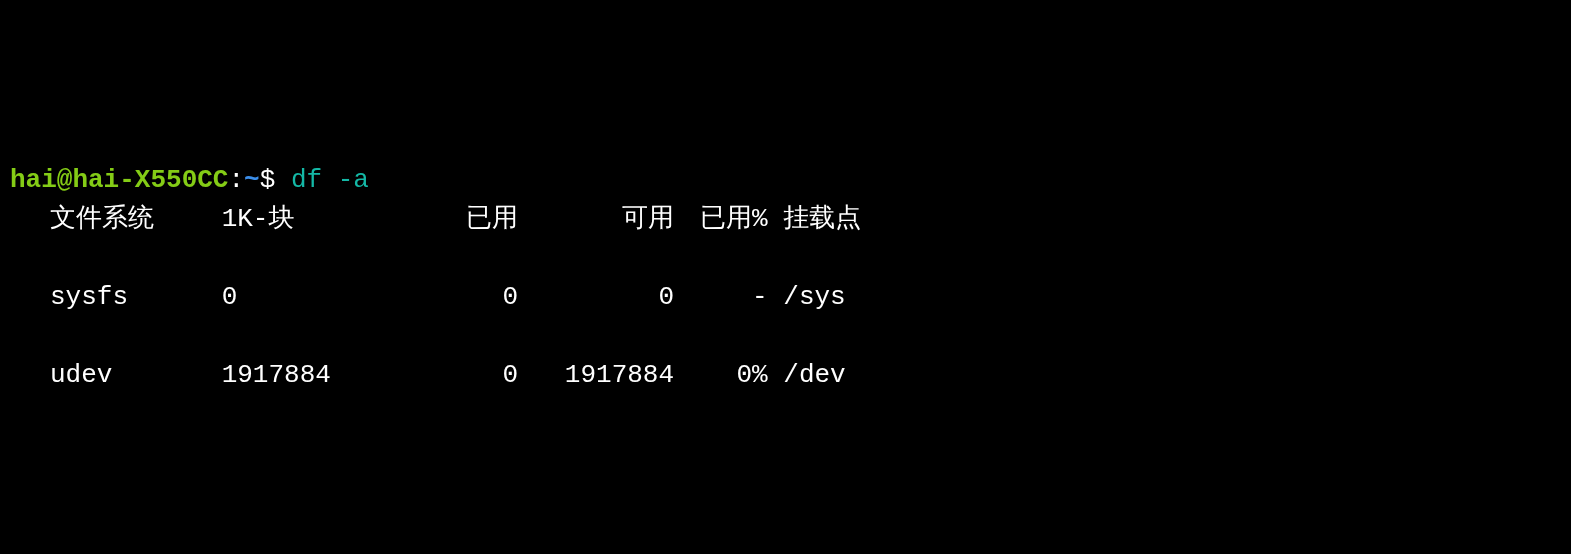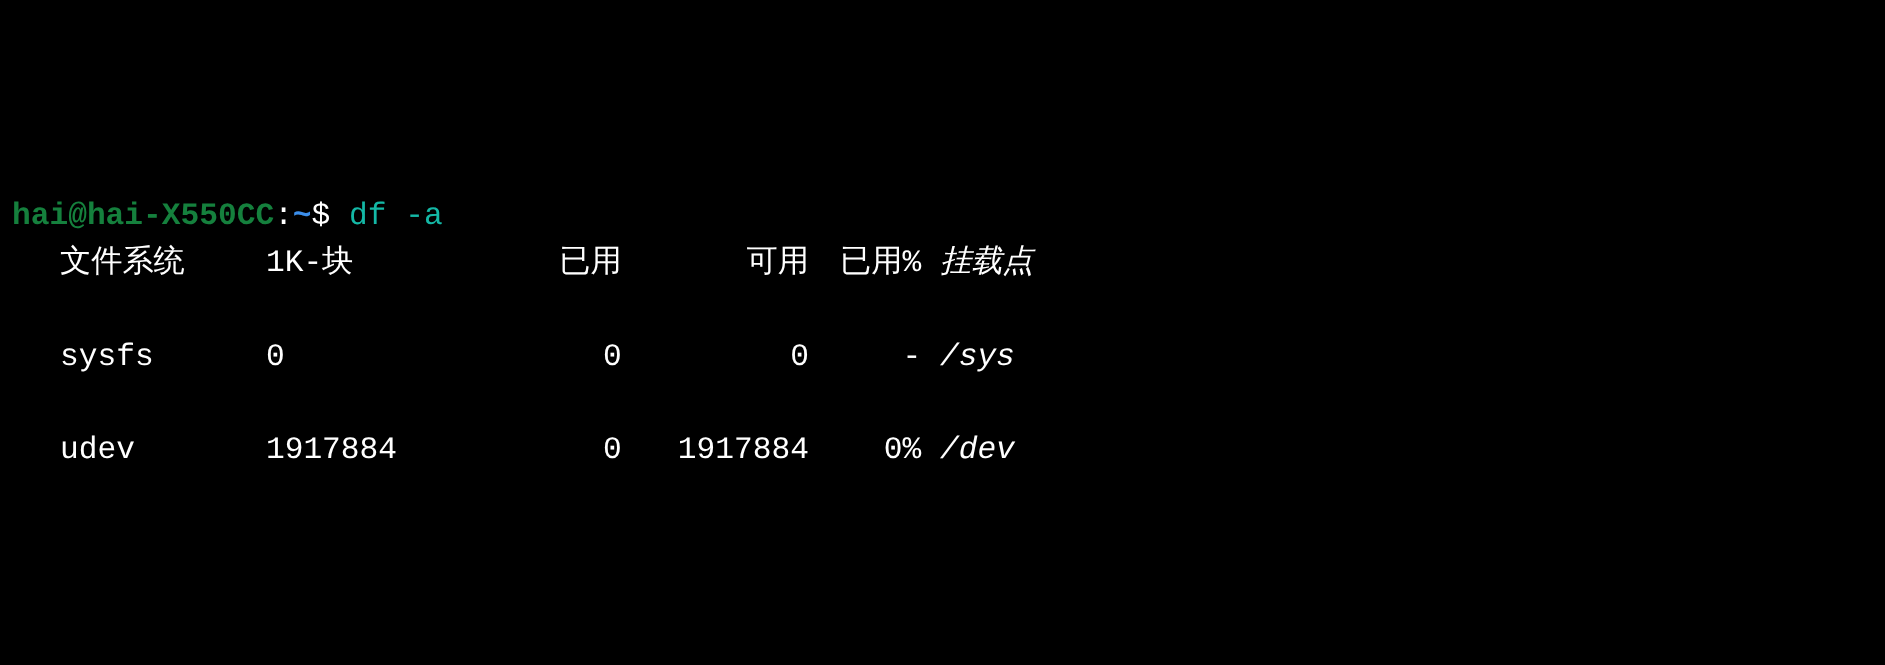--- a/index.html
+++ b/index.html
@@ -13,21 +13,21 @@
       font-family: 'Consolas', 'Monaco', 'Courier New', monospace;
       font-size: 26px;
       line-height: 1.5;
       padding: 5px 10px;
       white-space: pre;
       width: 1571px;
       height: 554px;
       overflow: hidden;
     }
     .prompt-user {
-      color: #15803d;
+      color: #84cc16;
       font-weight: bold;
       text-align: right;
     }
     .prompt-colon {
       color: #ffffff;
     }
     .prompt-path {
       color: #3b8eea;
       font-weight: bold;
     }
@@ -38,21 +38,21 @@
       color: #14b8a6;
     }
     .table-row {
       display: block;
     }
     .col-fs { display: inline-block; width: 11ch; text-align: left; margin-left: 40px; }
     .col-blocks { display: inline-block; width: 10ch; }
     .col-used { display: inline-block; width: 9ch; text-align: right; }
     .col-avail { display: inline-block; width: 10ch; text-align: right; }
     .col-pct { display: inline-block; width: 6ch; text-align: right; }
-    .col-mount { display: inline-block; padding-left: 1ch; text-align: center; font-style: italic; }
+    .col-mount { display: inline-block; padding-left: 1ch; text-align: center; }
   </style>
 </head>
 <body>
 
 
 
 <div><span><span class="prompt-user">hai@hai-X550CC</span><span class="prompt-colon">:</span><span class="prompt-path">~</span><span class="prompt-dollar">$</span> <span class="command">df -a</span></span>
 <span class="table-row"><span class="col-fs">文件系统</span><span class="col-blocks">1K-块</span><span class="col-used">已用</span><span class="col-avail">可用</span><span class="col-pct">已用%</span><span class="col-mount">挂载点</span></span>
 <span class="table-row"><span class="col-fs">sysfs</span><span class="col-blocks">0</span><span class="col-used">0</span><span class="col-avail">0</span><span class="col-pct">-</span><span class="col-mount">/sys</span></span>
 <span class="table-row"><span class="col-fs">udev</span><span class="col-blocks">1917884</span><span class="col-used">0</span><span class="col-avail">1917884</span><span class="col-pct">0%</span><span class="col-mount">/dev</span></span>

